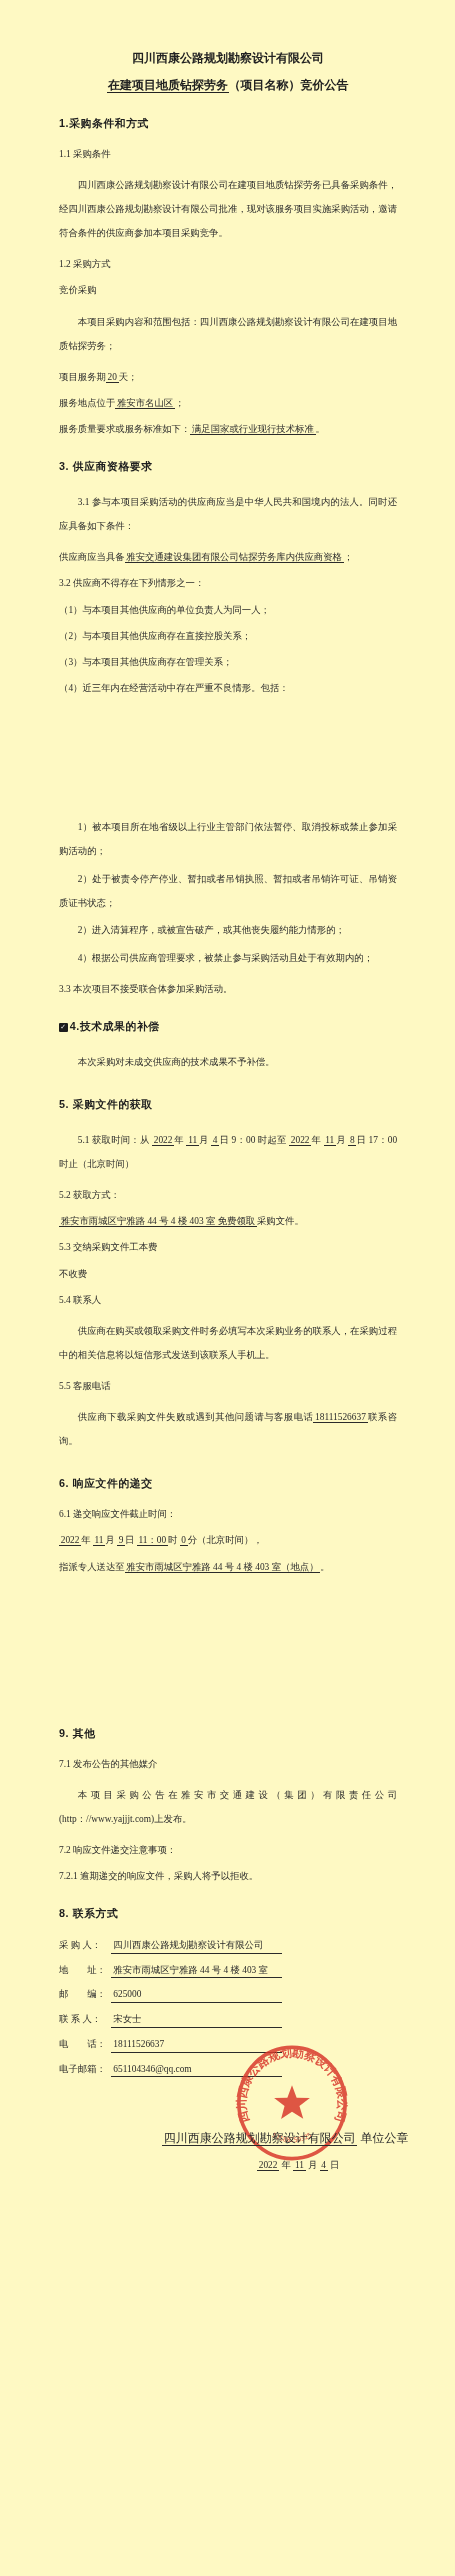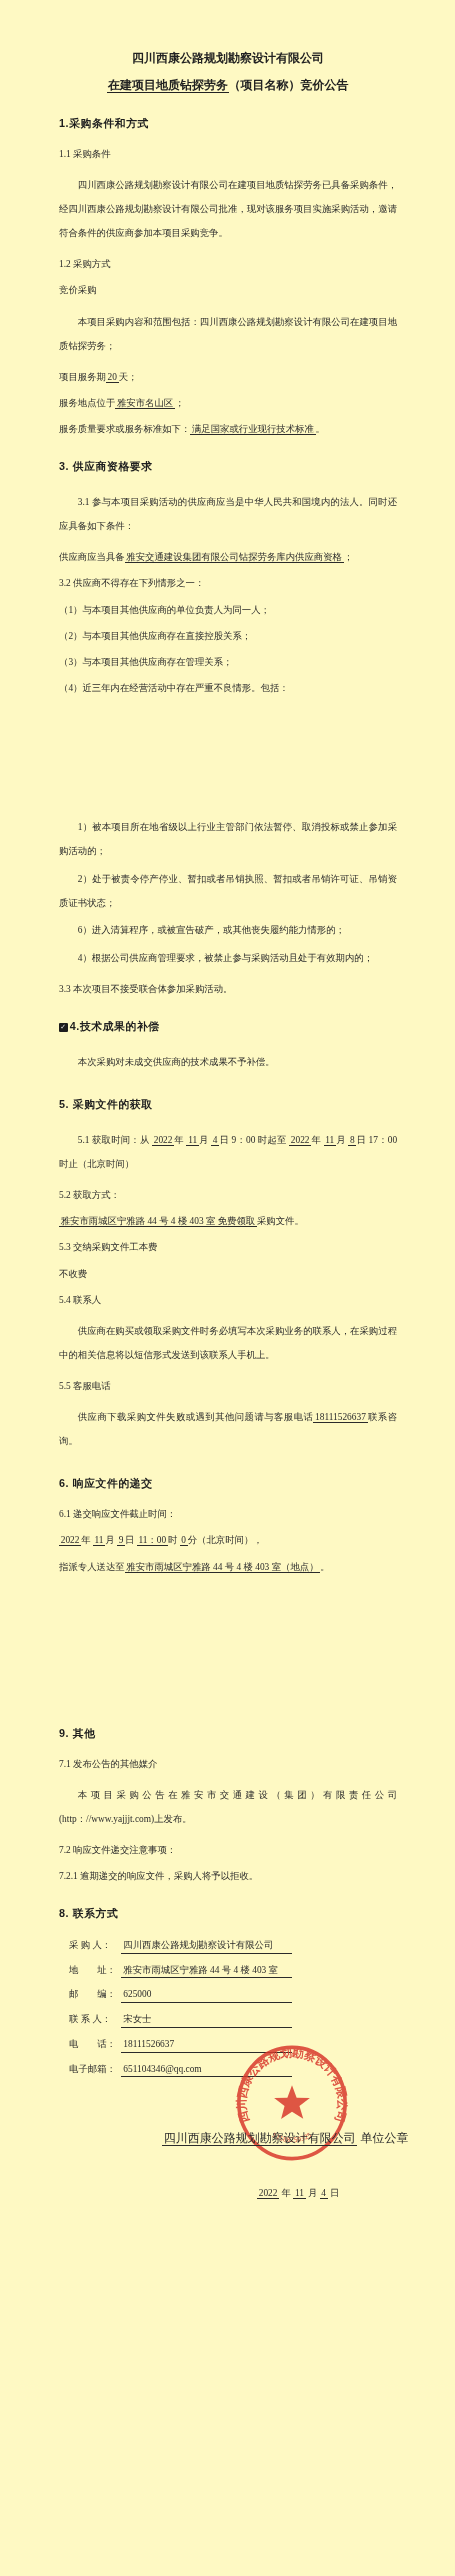--- a/index.html
+++ b/index.html
@@ -21,26 +21,26 @@
   .para { line-height:2.55; text-indent:2em; margin:3.4px 0; text-align:justify; }
   .u { border-bottom:0.7px solid #2b2b2b; padding:0 1.7px; }
   .u-thick { border-bottom:1.1px solid #222; padding:0 0.6px; }
   .gap1 { height:105px; }
   .gap2 { height:117px; }
   .checkbox { display:inline-block; width:9px; height:9px; background:#1d1d1d;
               color:#fff; font-size:6.8px; line-height:9px; text-align:center;
               border-radius:1.1px; vertical-align:1.1px; margin-right:1.7px;
               font-family:"DejaVu Sans",sans-serif; }
   .contact-row { margin:9px 0; line-height:1.5; }
-  .contact-label { display:inline-block; min-width:52px;margin-left:10px; }
+  .contact-label { display:inline-block; min-width:52px; }
   .contact-value { display:inline-block; min-width:171px;
                    border-bottom:0.7px solid #2b2b2b; padding:0 2.3px 0.6px 2.3px; }
   .sig-area { position:relative; height:148px; margin-top:5.7px; }
   .sig-line { position:absolute; right:-11.4px; top:44px; font-size:12px; white-space:nowrap; }
-  .sig-date { position:absolute; left:198px; top:73px; font-size:9.4px;margin-top:28px; }
+  .sig-date { position:absolute; left:198px; top:73px; font-size:9.4px; }
   .seal { position:absolute; left:175px; top:-41px; opacity:0.84; pointer-events:none; }
 </style>
 </head>
 <body>
 
 <div class="page">
   <div class="doc">
 
     <div class="title">四川西康公路规划勘察设计有限公司</div>
     <div class="title title2">
@@ -72,21 +72,21 @@
     <div class="line ind1">3.2  供应商不得存在下列情形之一：</div>
     <div class="line ind1">（1）与本项目其他供应商的单位负责人为同一人；</div>
     <div class="line ind1">（2）与本项目其他供应商存在直接控股关系；</div>
     <div class="line ind1">（3）与本项目其他供应商存在管理关系；</div>
     <div class="line ind1">（4）近三年内在经营活动中存在严重不良情形。包括：</div>
 
     <div class="gap1"></div>
 
     <div class="para">1）被本项目所在地省级以上行业主管部门依法暂停、取消投标或禁止参加采购活动的；</div>
     <div class="para">2）处于被责令停产停业、暂扣或者吊销执照、暂扣或者吊销许可证、吊销资质证书状态；</div>
-    <div class="para">6）进入清算程序，或被宣告破产，或其他丧失履约能力情形的；</div>
+    <div class="para">2）进入清算程序，或被宣告破产，或其他丧失履约能力情形的；</div>
     <div class="para">4）根据公司供应商管理要求，被禁止参与采购活动且处于有效期内的；</div>
     <div class="line ind1">3.3  本次项目不接受联合体参加采购活动。</div>
 
     <h2 class="h">
       <span class="checkbox">✓</span><span>4.技术成果的补偿</span>
     </h2>
     <div class="para">本次采购对未成交供应商的技术成果不予补偿。</div>
 
     <h2 class="h">5.  采购文件的获取</h2>
     <div class="para">

